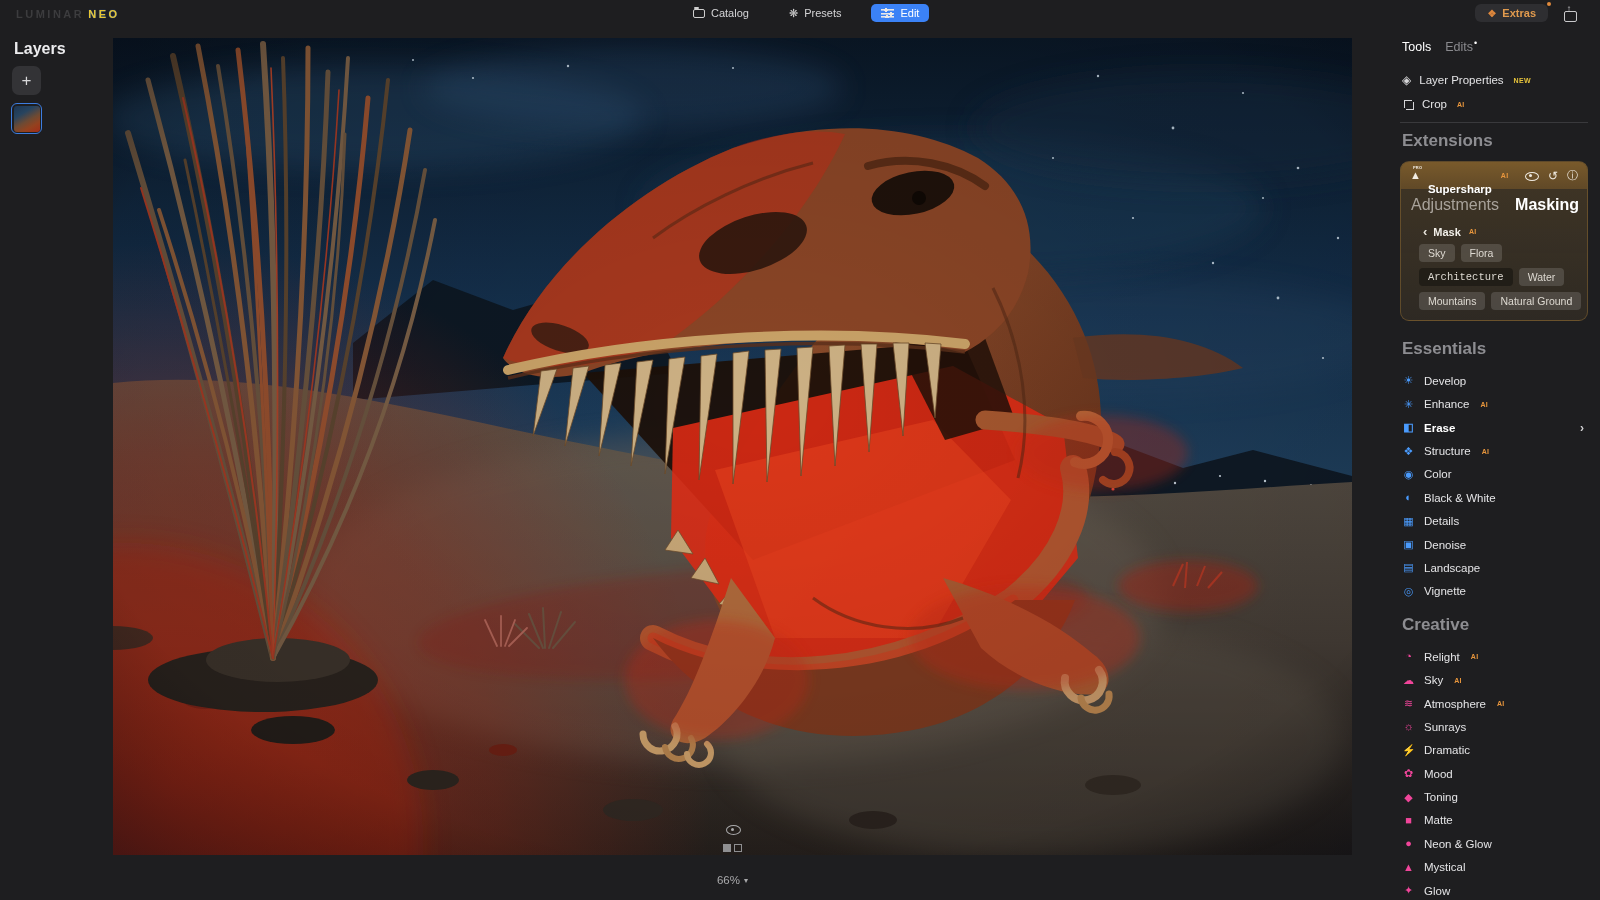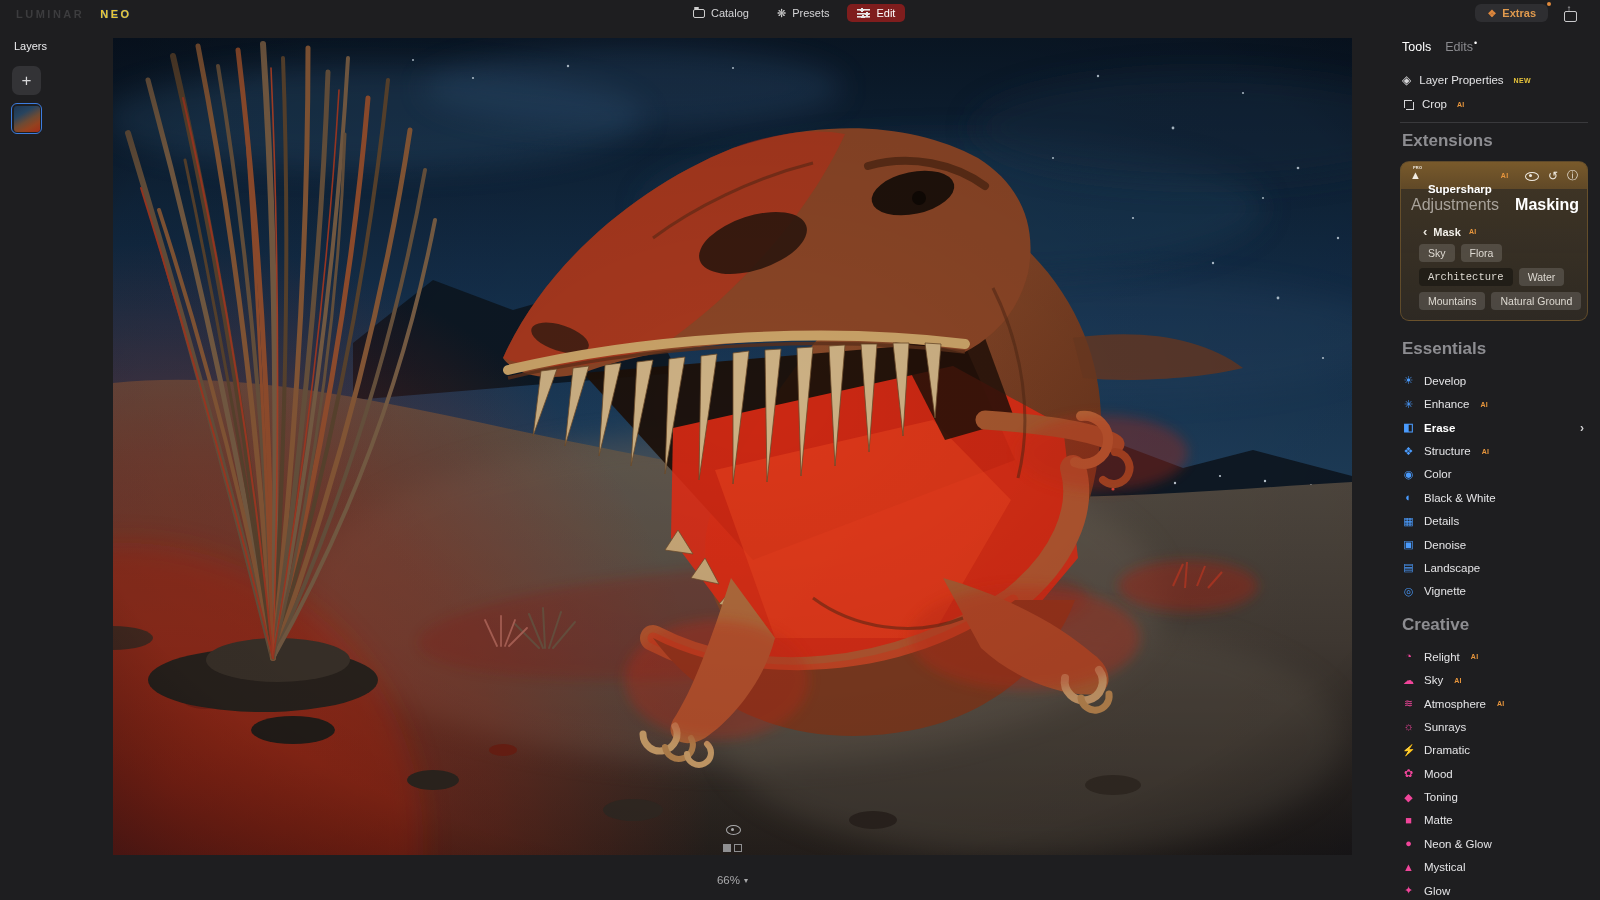--- a/index.html
+++ b/index.html
@@ -3,46 +3,46 @@
 <meta charset="utf-8">
 <style>
   * { margin:0; padding:0; box-sizing:border-box; }
   html,body { width:1600px; height:900px; overflow:hidden; background:#1e1e20;
     font-family:"Liberation Sans", sans-serif; color:#d9d9db; -webkit-font-smoothing:antialiased; }
 
   
   .topbar { position:absolute; left:0; top:0; width:1600px; height:28px; }
   .logo { position:absolute; left:16px; top:8px; font-size:11px; letter-spacing:2.5px; font-weight:700; }
   .logo .lum { color:#3c3c3e; }
-  .logo .neo { color:#e7c532; margin-left:16px; text-shadow:0 0 1px #2d6bd8; }
-  .topcenter { position:absolute; left:683px; top:4px; display:flex; align-items:flex-start; gap:8px; }
+  .logo .neo { color:#e7c532; margin-left:4px; text-shadow:0 0 1px #2d6bd8; }
+  .topcenter { position:absolute; left:683px; top:4px; display:flex; align-items:flex-start; gap:20px; }
   .topbtn { display:flex; align-items:center; gap:6px; padding:3px 10px; border-radius:5px;
     font-size:11px; color:#d4d4d6; cursor:default; }
-  .topbtn.active { background:#7f1d1d; color:#fff; }
+  .topbtn.active { background:#3b82f6; color:#fff; }
   .folder-ic { position:relative; width:12px; height:9px; border:1.2px solid #cfcfcf; border-radius:2px; display:inline-block; }
   .folder-ic::before { content:""; position:absolute; left:0px; top:-3px; width:5px; height:2px; background:#cfcfcf; border-radius:1px; }
   .sparkle-ic { color:#cfcfcf; font-size:11px; line-height:1; }
   .sliders-ic { width:13px; height:10px; display:inline-block;
     background:
       linear-gradient(#e8e8e8,#e8e8e8) 0 1px/13px 1.6px no-repeat,
       linear-gradient(#e8e8e8,#e8e8e8) 0 4.5px/13px 1.6px no-repeat,
       linear-gradient(#e8e8e8,#e8e8e8) 0 8px/13px 1.6px no-repeat,
       radial-gradient(circle,#e8e8e8 1.6px,transparent 1.7px) 2px -1px/6px 6px no-repeat,
       radial-gradient(circle,#e8e8e8 1.6px,transparent 1.7px) 7px 2.5px/6px 6px no-repeat,
       radial-gradient(circle,#e8e8e8 1.6px,transparent 1.7px) 3px 6px/6px 6px no-repeat; }
   .extras-pill { position:absolute; right:52px; top:4px; display:flex; align-items:center; gap:6px;
     background:#2e2e31; border-radius:6px; padding:3px 12px; font-size:11px; color:#e09a4e; font-weight:600; }
   .extras-pill .puzzle { font-size:10px; color:#e0883c; }
   .extras-dot { position:absolute; right:-3px; top:-2px; width:4px; height:4px; border-radius:50%; background:#e08a3c; }
   .share-ic { position:absolute; right:24px; top:6px; width:13px; height:15px; }
   .share-ic::before { content:""; position:absolute; left:1px; top:5px; width:11px; height:9px; border:1.3px solid #c9c9cb; border-radius:2px; }
   .share-ic::after { content:"↑"; position:absolute; left:3.5px; top:-3px; font-size:10px; color:#c9c9cb; }
 
   
-  .layers-label { position:absolute; left:14px; top:40px; font-size:11px; font-weight:400; color:#ececee; }
+  .layers-label { position:absolute; left:14px; top:40px; font-size:16px; font-weight:700; color:#ececee; }
   .add-layer { position:absolute; left:12px; top:66px; width:29px; height:29px; background:#333336; border-radius:7px;
     color:#d8d8da; font-size:17px; display:flex; align-items:center; justify-content:center; }
   .layer-thumb { position:absolute; left:11px; top:103px; width:31px; height:31px; border-radius:6px;
     border:1.6px solid #3d7de0; padding:1.5px; }
   .layer-thumb .mini { width:100%; height:100%; border-radius:3px;
     background:linear-gradient(150deg,#1d3552 0%,#27445f 30%,#6d4a33 55%,#93421f 75%,#a32c17 100%); }
 
   
   .canvas { position:absolute; left:113px; top:38px; width:1239px; height:817px; background:#0c1726; }
   .canvas svg { display:block; width:100%; height:100%; }

